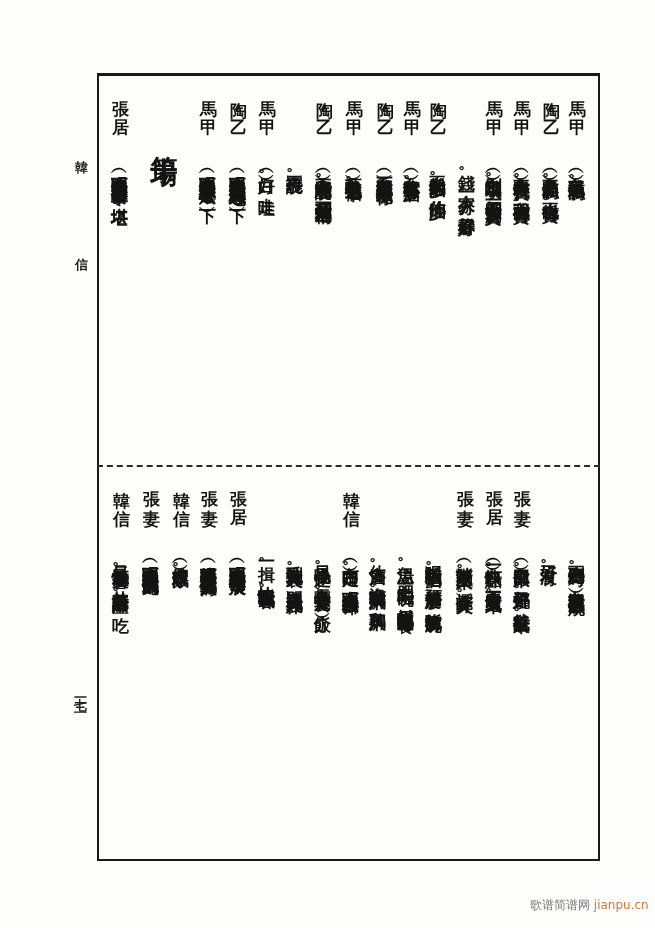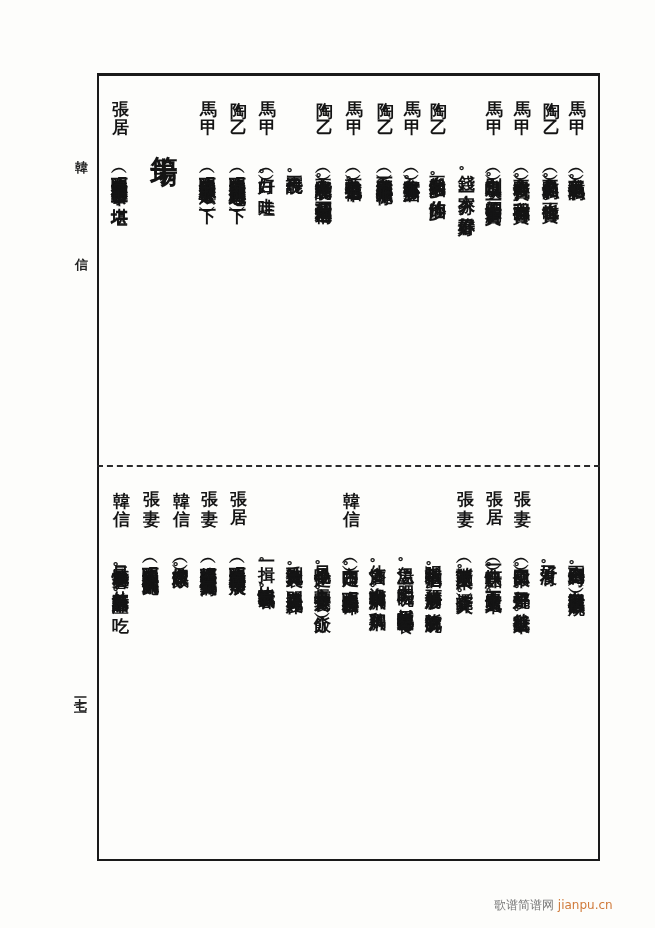--- a/index.html
+++ b/index.html
@@ -10,21 +10,21 @@
   .divider { position:absolute; left:97px; top:465px; width:503px; height:0;
              border-top:2px dashed #2a2a2a; }
   .col { position:absolute; writing-mode:vertical-rl; text-orientation:upright;
          font-size:17px; line-height:22px; letter-spacing:1px; white-space:nowrap; font-weight:bold; }
   .spk { position:absolute; writing-mode:vertical-rl; text-orientation:upright;
          font-size:17px; letter-spacing:18px; font-weight:bold; white-space:nowrap; }
   .scene { position:absolute; writing-mode:vertical-rl; text-orientation:upright;
            font-size:27px; letter-spacing:2px; font-weight:bold; }
   .margin { position:absolute; writing-mode:vertical-rl; text-orientation:upright;
             font-size:13px; font-weight:bold; color:#222; }
-  .watermark { position:absolute; left:494px; top:897px; font-size:12px; color:#7a7a7a;
+  .watermark { position:absolute; left:530px; top:897px; font-size:12px; color:#7a7a7a;
                font-family:"DejaVu Sans","Liberation Sans",sans-serif; }
   .watermark .en { color:#d07a3a; }
 </style>
 </head>
 <body>
 
 <div class="margin" style="left:72px; top:150px;">韓</div>
 <div class="margin" style="left:72px; top:248px;">信</div>
 <div class="margin" style="left:71px; top:688px; letter-spacing:2px;">七一三</div>
 

